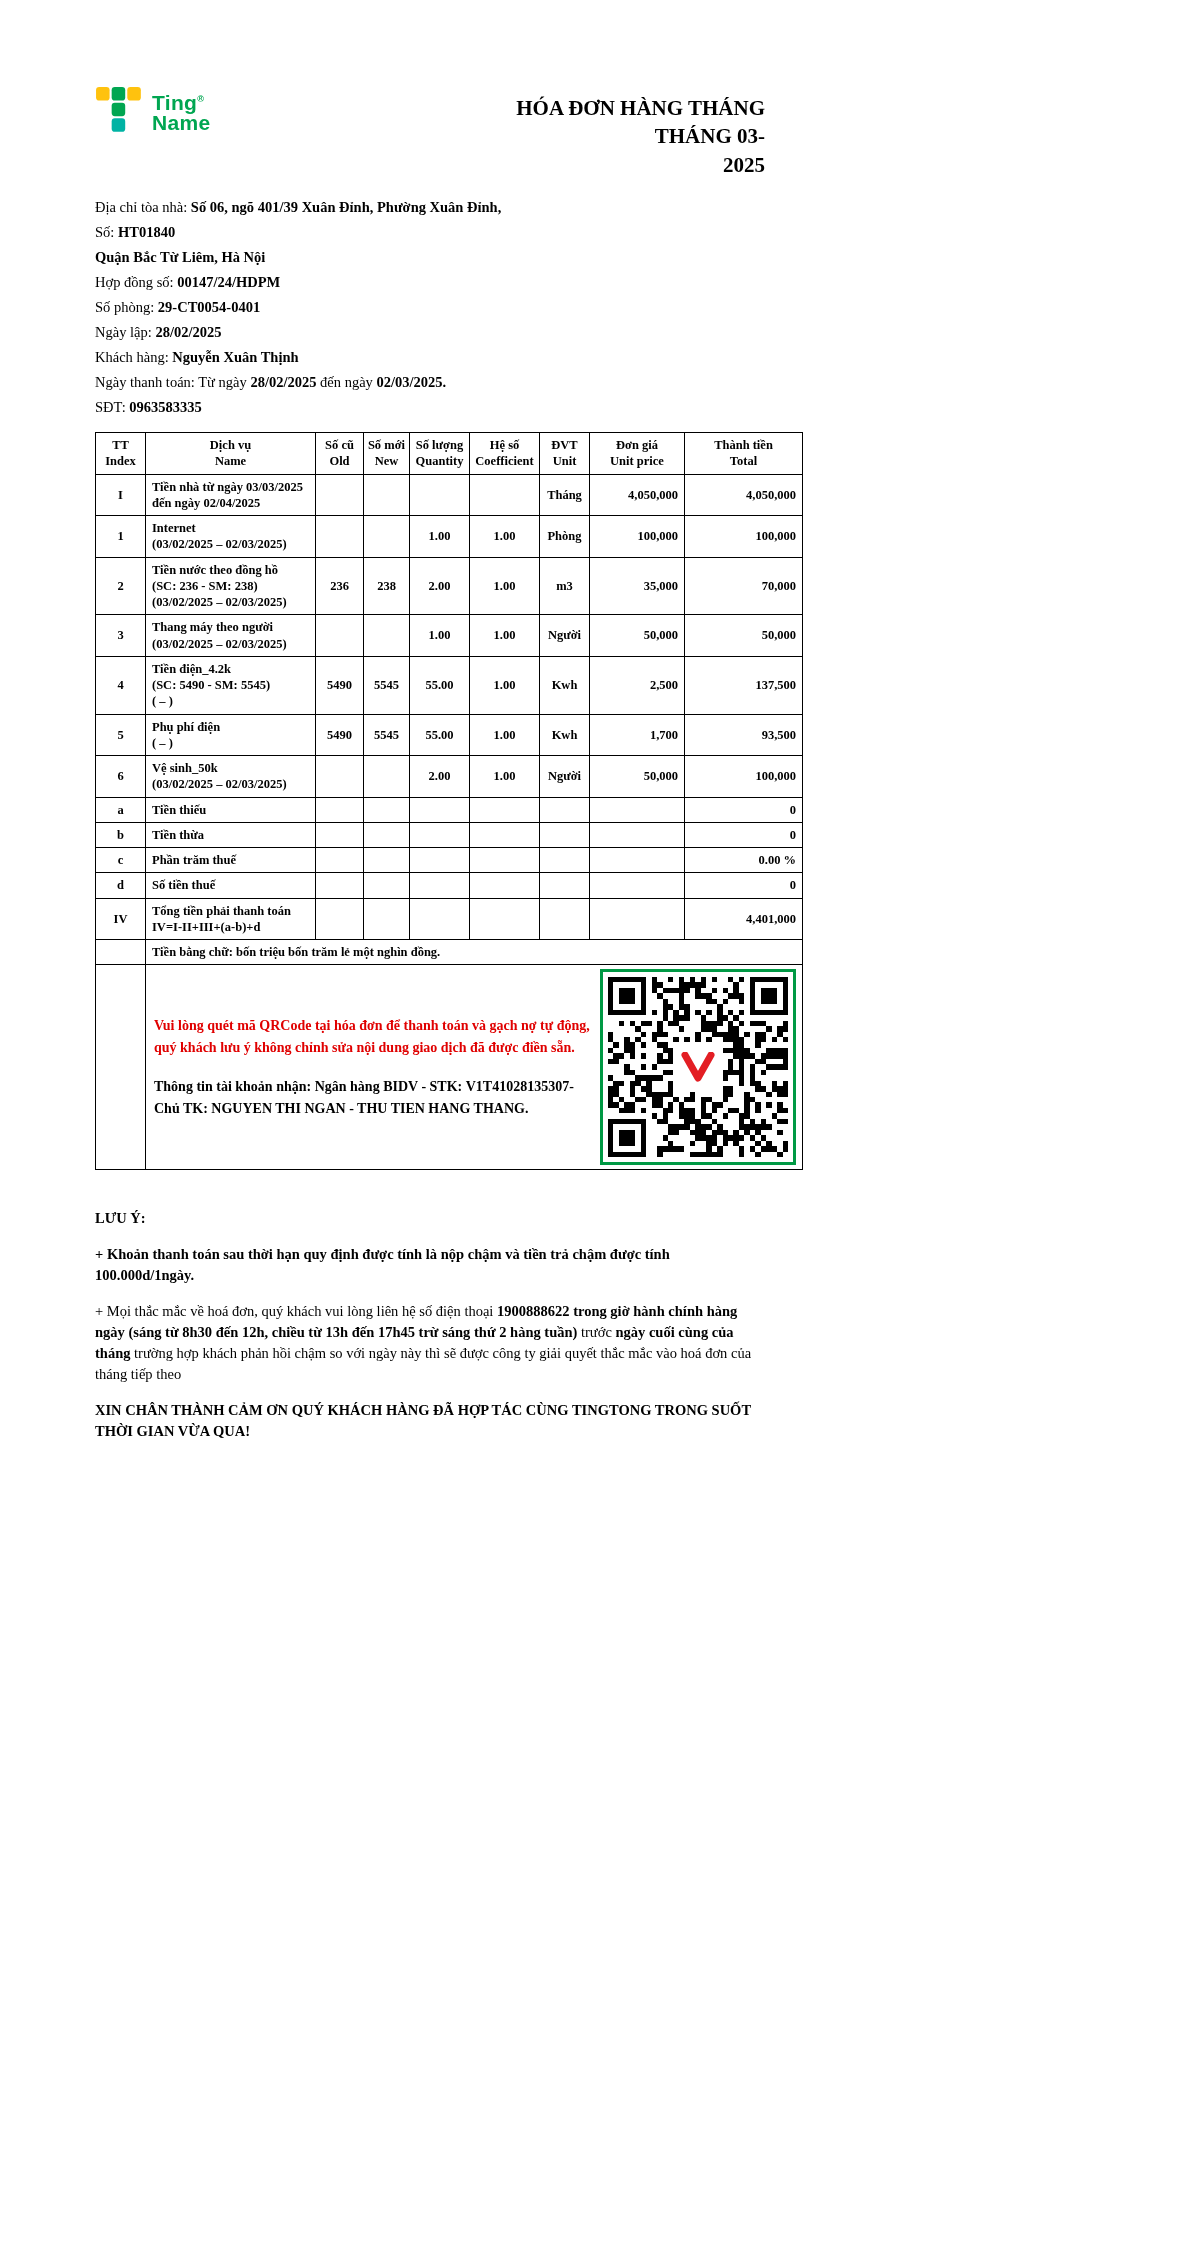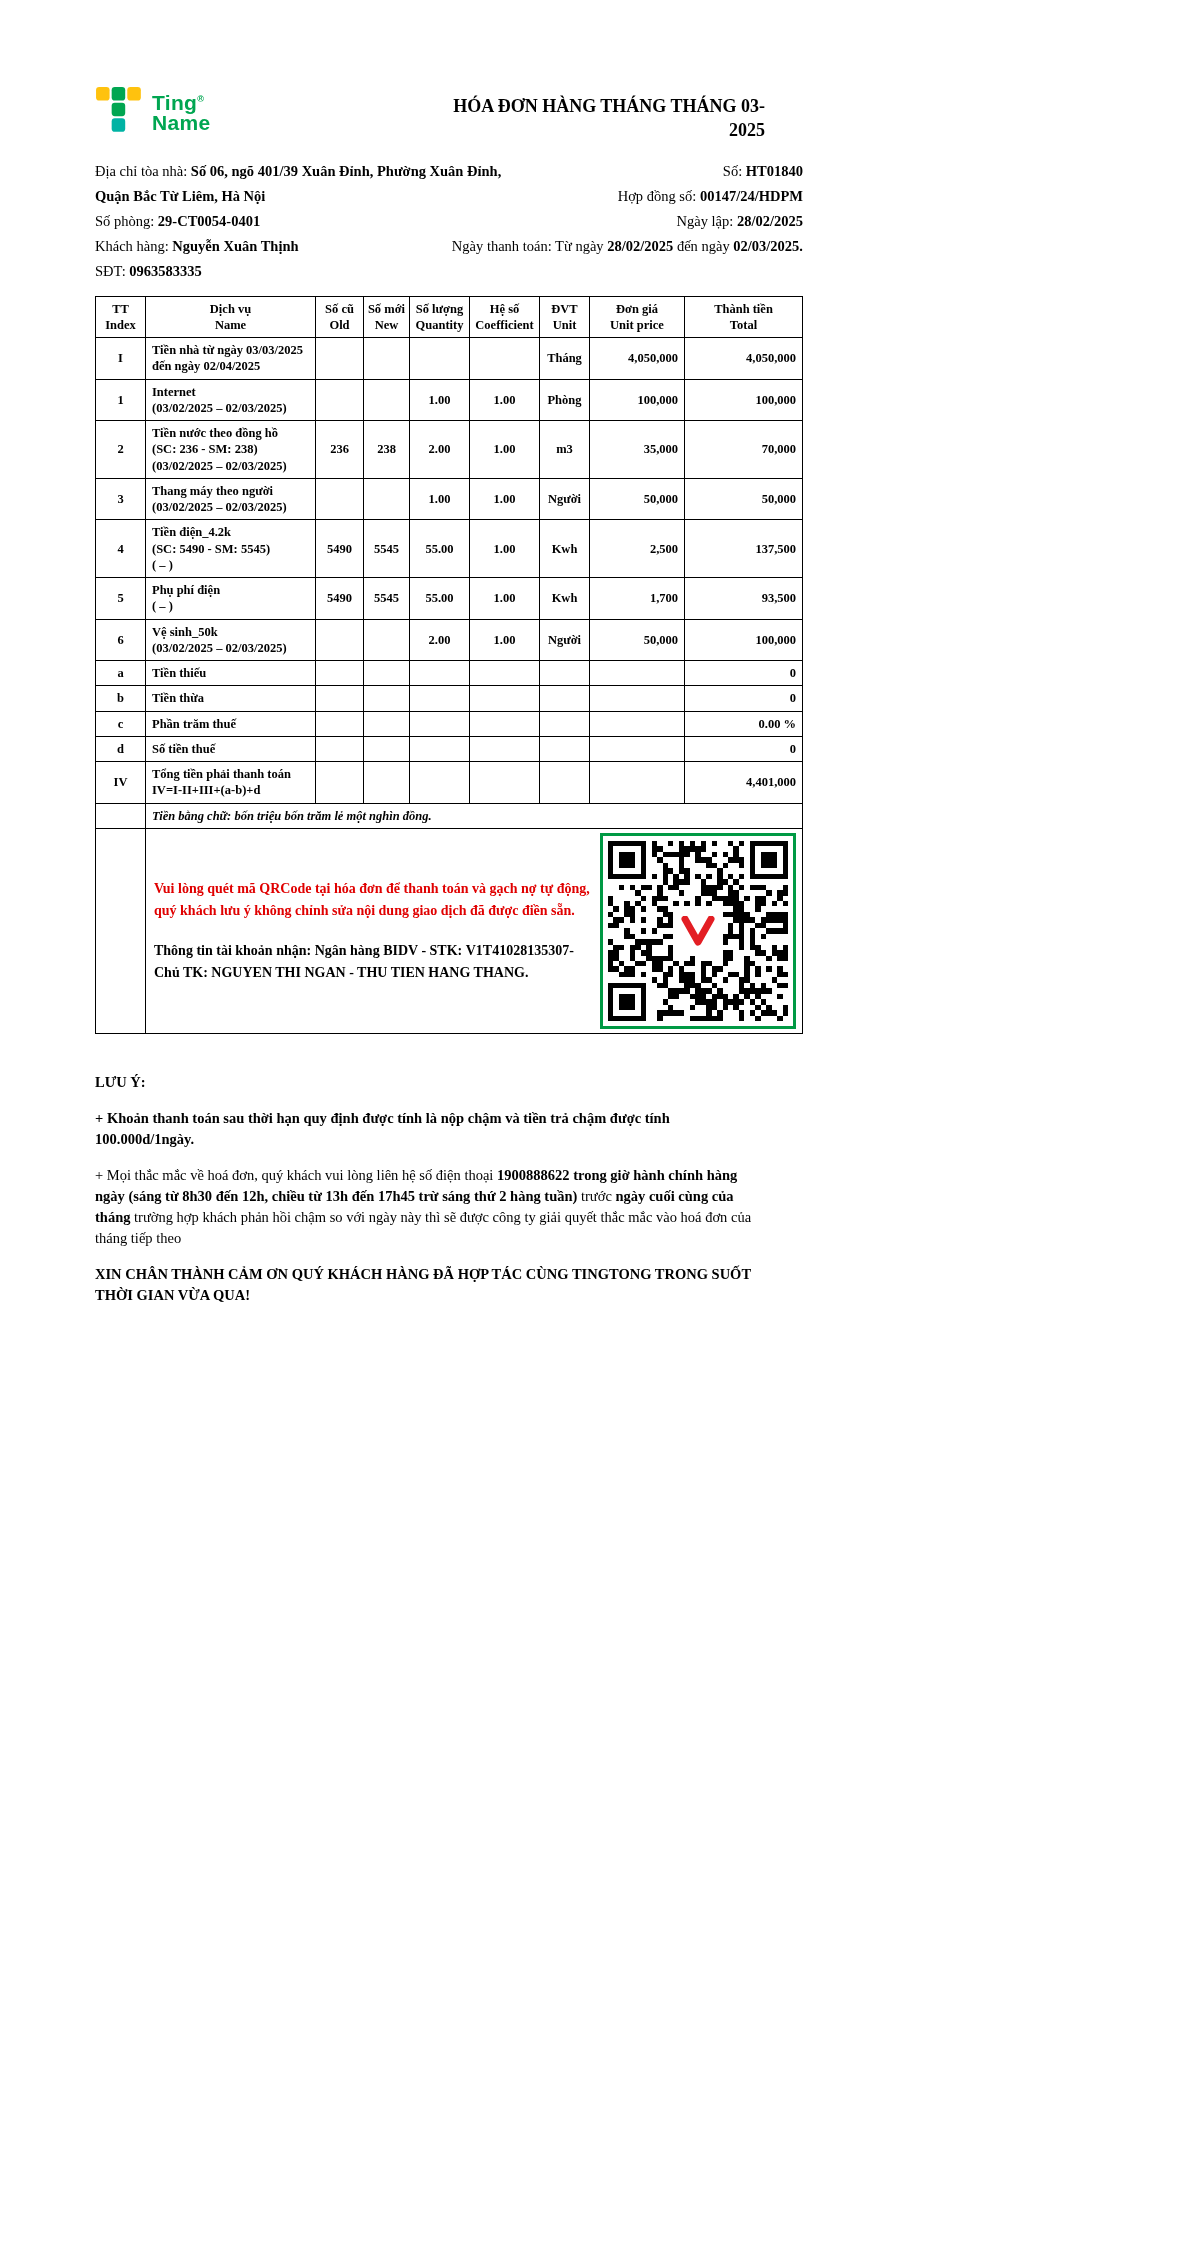--- a/index.html
+++ b/index.html
@@ -13,43 +13,43 @@
   
   .header { display: flex; justify-content: space-between; align-items: flex-start; }
   .logo { display: flex; align-items: center; gap: 7px; }
   .logo-mark { width: 50px; height: 50px; flex: 0 0 auto; }
   .logo-text {
     color: #00A651; font-family: "Liberation Sans", sans-serif;
     font-weight: bold; font-size: 21px; line-height: 20px; letter-spacing: .3px;
   }
   .reg { font-size: 9px; vertical-align: super; }
   .title {
-    font-size: 18px; font-weight: bold; text-align: right; white-space: pre-line;
+    font-size: 21px; font-weight: bold; text-align: right; white-space: pre-line;
     margin: 8px 38px 0 0; line-height: 1.35; max-width: 330px;
   }
 
   
   .info { margin-top: 16px; font-size: 14.5px; }
-  .info-row { display: flex; justify-content: space-between; line-height: 25px; }
+  .info-row { display: flex; justify-content: space-between; line-height: 25px; flex-direction: column; }
 
   
   table.services { border-collapse: collapse; margin-top: 12px; width: 708px; font-size: 12.5px; padding-left: 8px; }
   table.services th, table.services td {
     border: 1px solid #000; padding: 4px 6px; font-weight: bold;
     vertical-align: middle; line-height: 1.3;
   }
   table.services th { text-align: center; padding: 4px 2px; }
   .pre { white-space: pre-line; }
   .c-tt { text-align: center; }
   .c-name { text-align: left; }
   .c-num { text-align: center; }
   .c-unit { text-align: center; }
   .c-money { text-align: right; }
 
-  .words-cell { font-weight: normal; font-style: italic; padding: 6px 8px; }
+  .words-cell { font-weight: normal; padding: 6px 8px; }
   .words-cell b { font-weight: bold; }
 
   .qr-cell { padding: 12px; font-weight: normal; }
   .qr-flex { display: flex; align-items: center; gap: 4px; }
   .qr-textcol { flex: 1 1 auto; font-size: 14px; line-height: 1.55; padding-left: 2px; }
   .red-note { color: #E00000; margin: 0 0 18px 0; }
   .account-note { margin: 0; }
   .qr-wrap {
     position: relative; border: 3px solid #009944; background: #fff;
     padding: 5px; width: 196px; height: 196px; flex: 0 0 auto;

